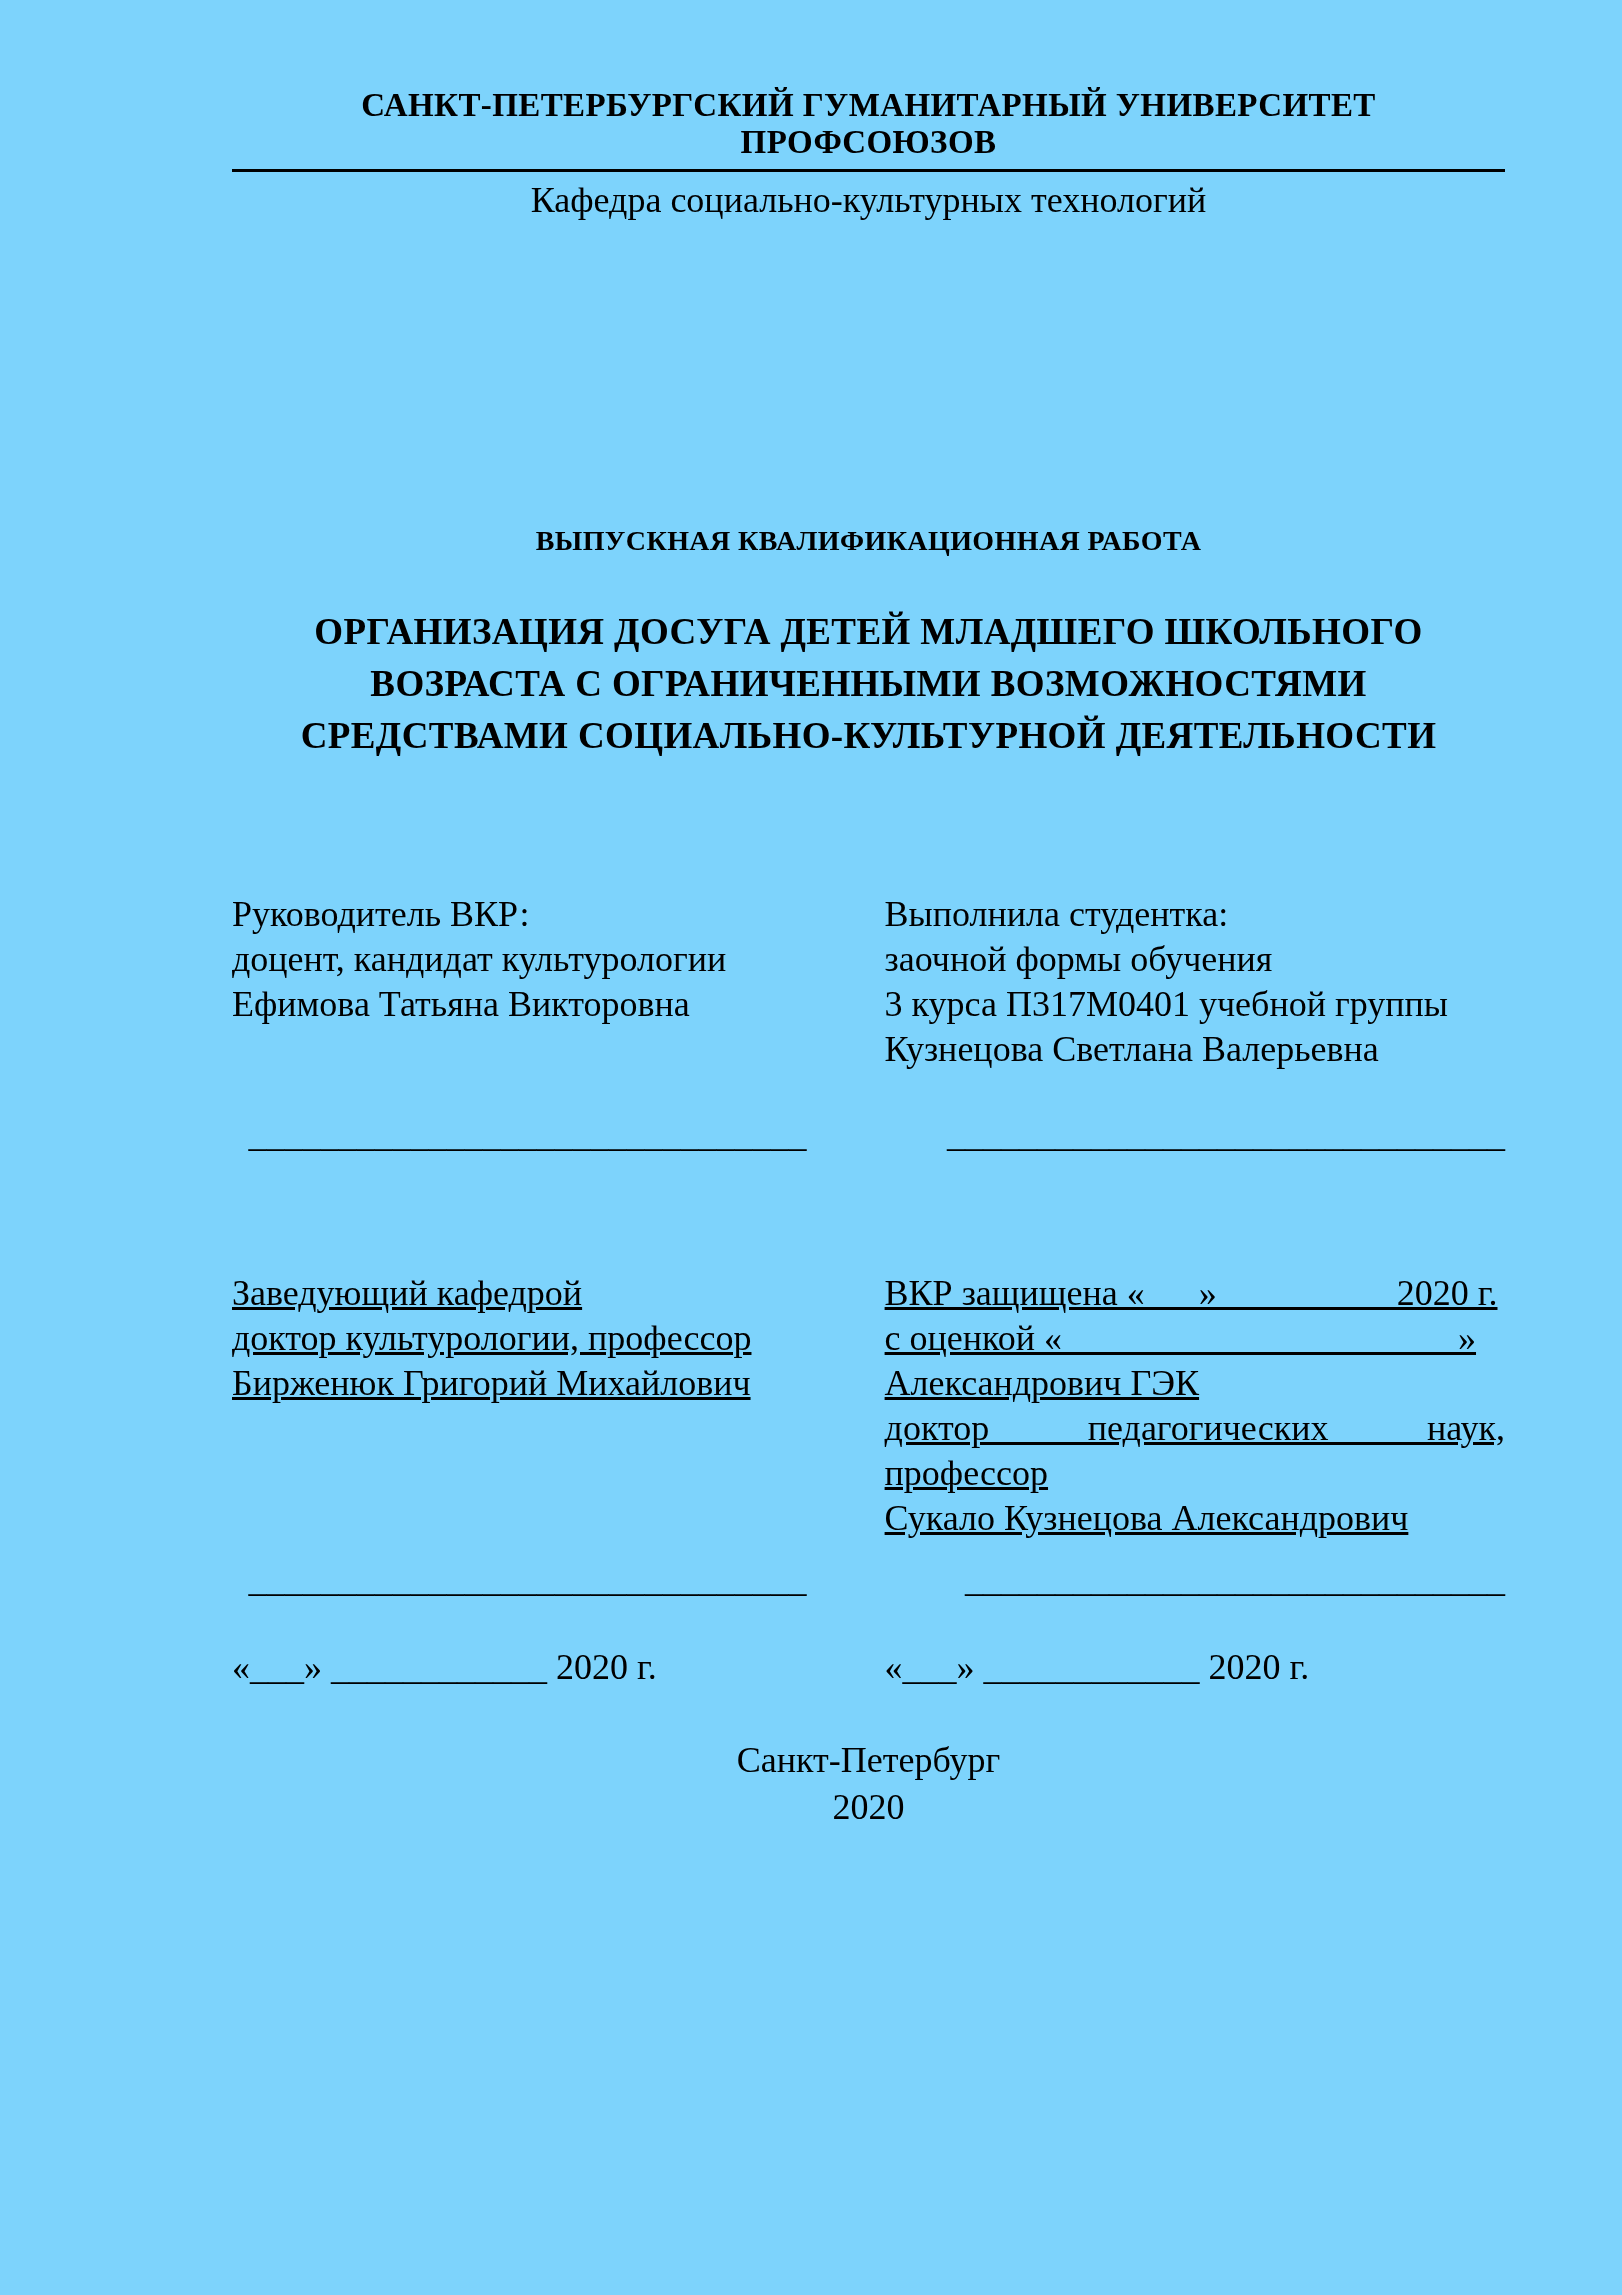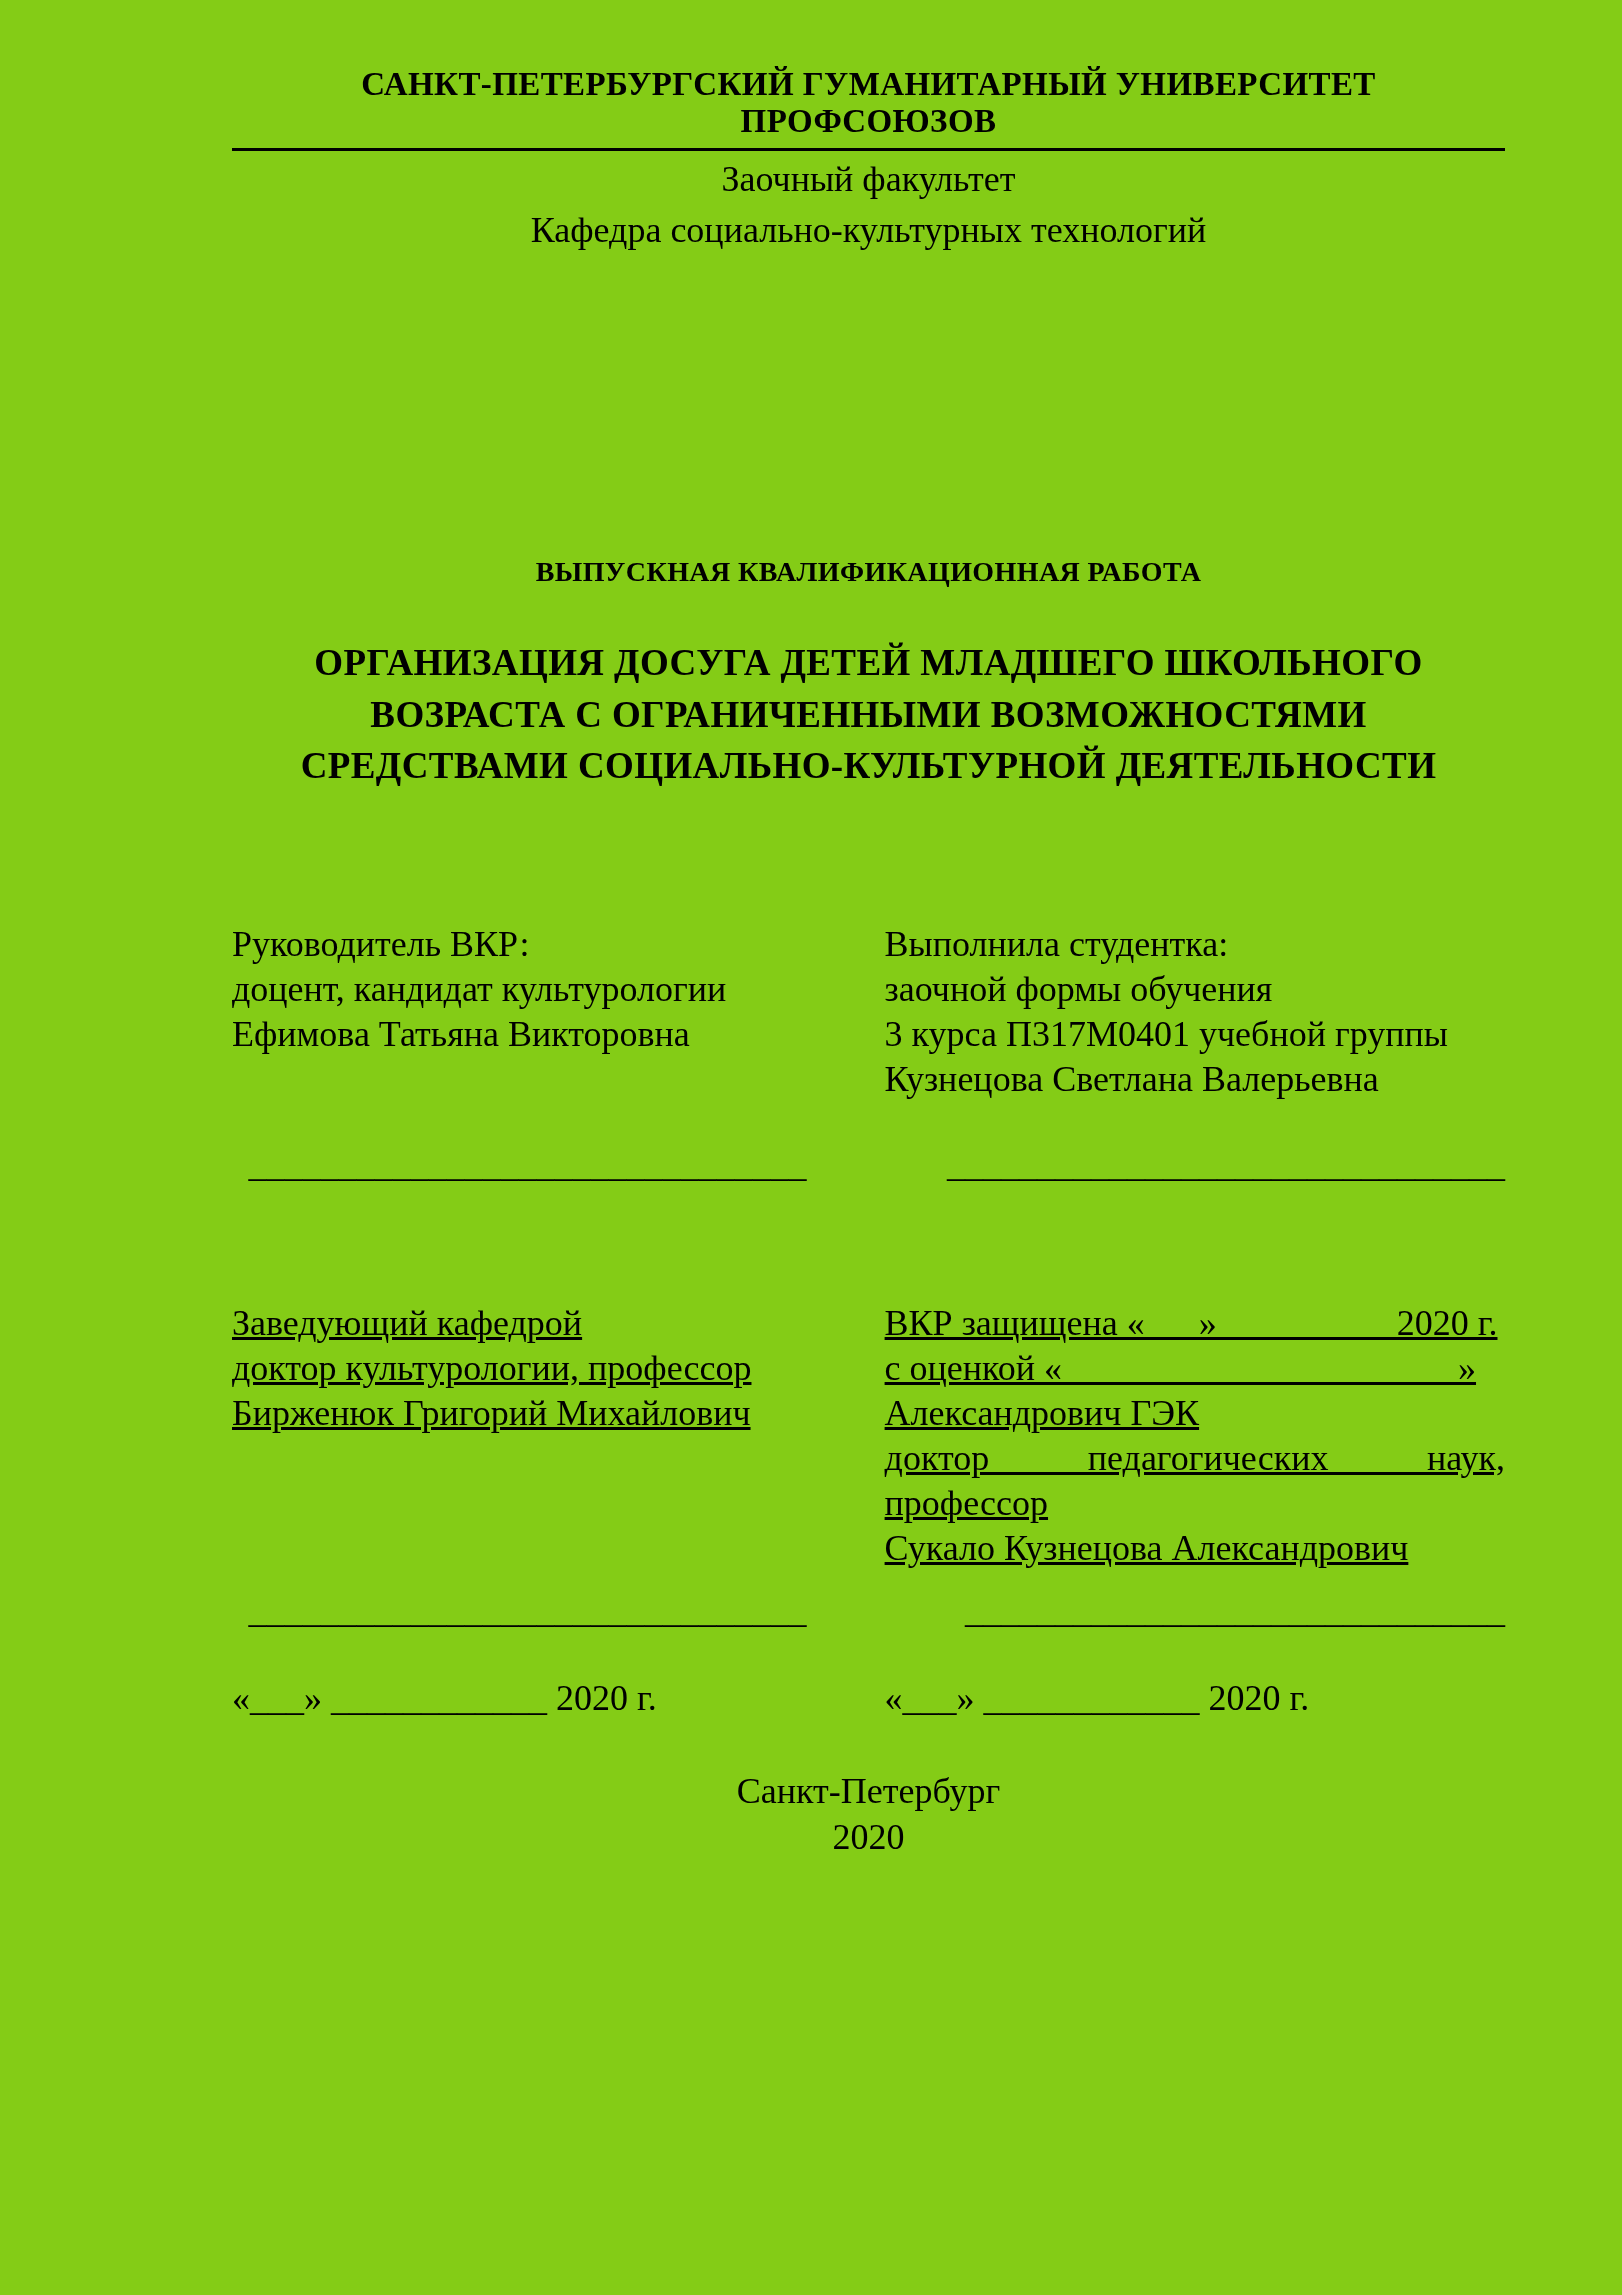--- a/index.html
+++ b/index.html
@@ -5,22 +5,22 @@
   * { margin: 0; padding: 0; box-sizing: border-box; }
   html, body { background: #ffffff; }
   body {
     font-family: "Liberation Serif", "DejaVu Serif", serif;
     color: #000000;
   }
   .page {
     position: relative;
     width: 1623px;
     height: 2295px;
-    background: #84cc16;
-    padding: 66px 118px 0 232px;
+    background: #7dd3fc;
+    padding: 87px 118px 0 232px;
     overflow: hidden;
   }
   .center { text-align: center; }
   .bold { font-weight: bold; }
   .pre { white-space: pre-line; }
 
   .header {
     font-size: 33px;
     font-weight: bold;
     text-align: center;
@@ -76,21 +76,20 @@
     line-height: 1.3;
   }
 </style>
 </head>
 <body>
 
 <div class="page">
 
   <div class="header">САНКТ-ПЕТЕРБУРГСКИЙ ГУМАНИТАРНЫЙ УНИВЕРСИТЕТ ПРОФСОЮЗОВ</div>
 
-  <div class="line center">Заочный факультет</div>
 
   <div class="line center">Кафедра социально-культурных технологий</div>
 
   <div class="work-type center bold">ВЫПУСКНАЯ КВАЛИФИКАЦИОННАЯ РАБОТА</div>
 
   <div class="work-title center bold pre">ОРГАНИЗАЦИЯ ДОСУГА ДЕТЕЙ МЛАДШЕГО ШКОЛЬНОГО
 ВОЗРАСТА С ОГРАНИЧЕННЫМИ ВОЗМОЖНОСТЯМИ
 СРЕДСТВАМИ СОЦИАЛЬНО-КУЛЬТУРНОЙ ДЕЯТЕЛЬНОСТИ</div>
 
 

